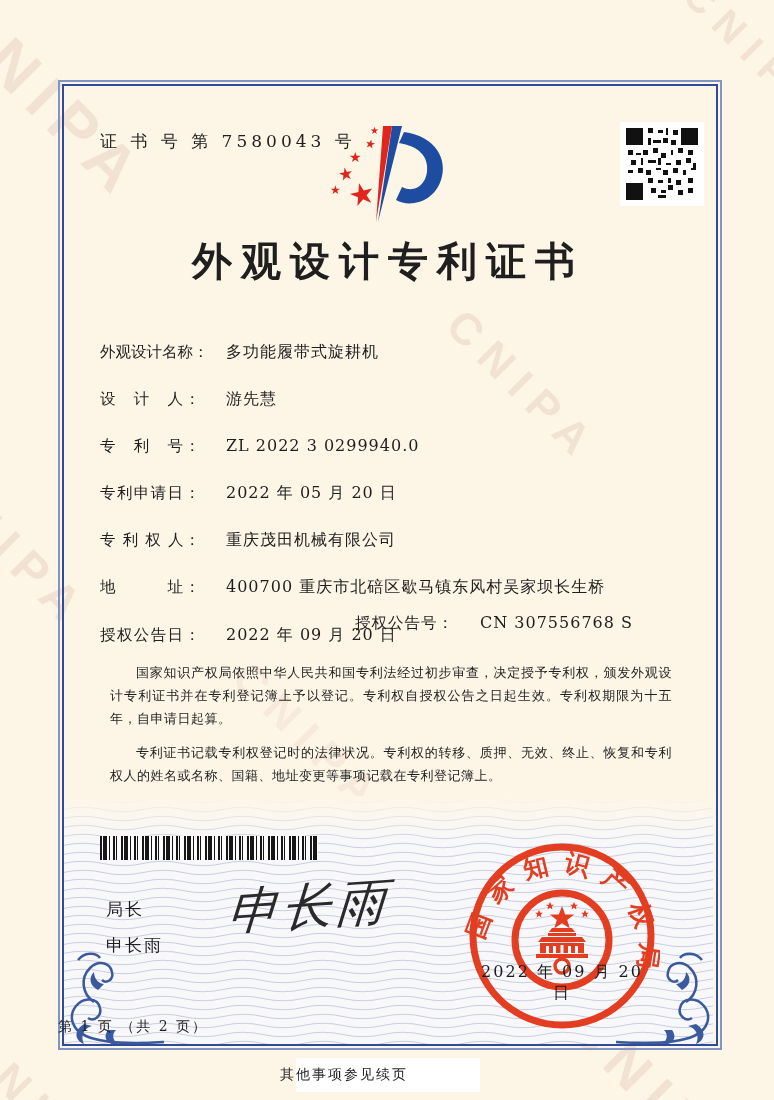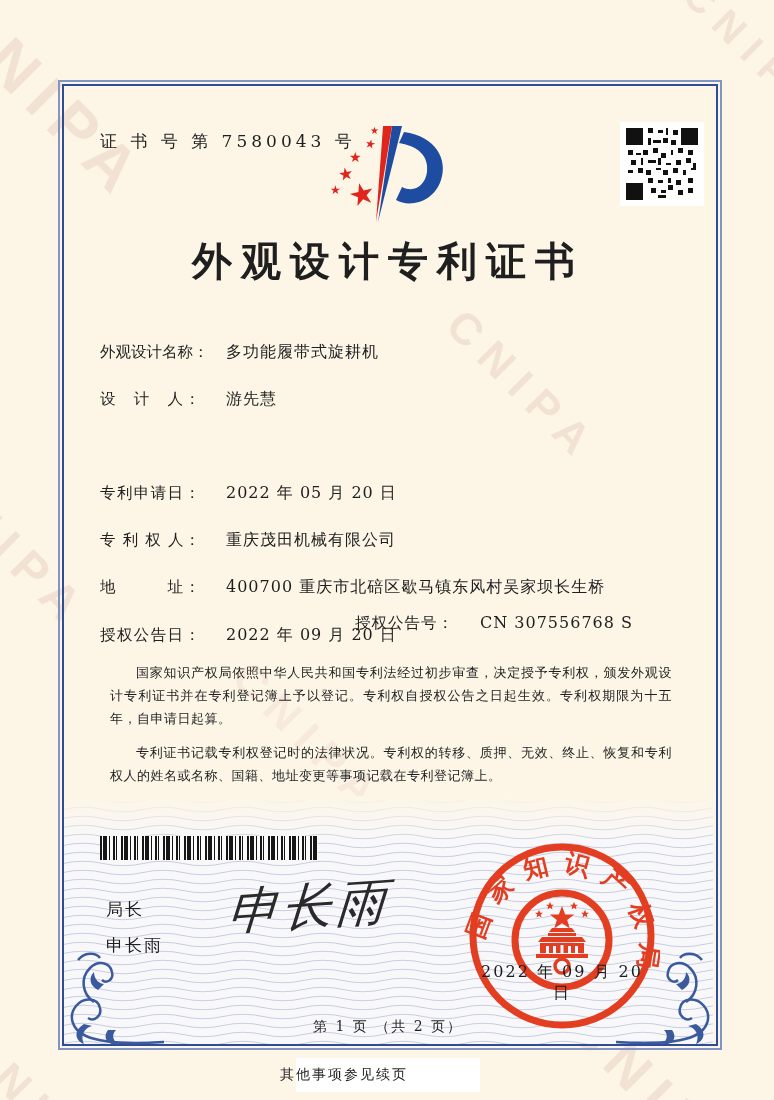--- a/index.html
+++ b/index.html
@@ -51,21 +51,21 @@
   .dir-name{position:absolute;left:106px;top:934px;font-size:17px;z-index:2;
             font-family:"Liberation Sans",sans-serif;letter-spacing:2px;}
   .signature{position:absolute;left:228px;top:872px;width:210px;font-size:50px;z-index:2;
              font-style:italic;letter-spacing:4px;color:#2a2a2a;
              transform:rotate(-4deg) skewX(-8deg);}
 
   .seal{position:absolute;left:464px;top:838px;width:196px;height:196px;z-index:3;opacity:.95;}
   .seal-date{position:absolute;left:6px;top:124px;width:184px;text-align:center;z-index:4;
              font-size:16px;letter-spacing:2px;color:#111;}
 
-  .pageinfo{position:absolute;left:58px;top:1018px;width:660px;text-align:center;
+  .pageinfo{position:absolute;left:58px;top:1018px;width:660px;
             font-size:14px;letter-spacing:2px;z-index:2;}
   .cont-patch{position:absolute;left:296px;top:1058px;width:184px;height:34px;background:#fff;z-index:2;}
   .continuation{position:absolute;left:0;top:1066px;width:688px;text-align:center;
                 font-size:14px;letter-spacing:2px;z-index:3;}
 </style>
 </head>
 <body>
 
 <div class="page">
 
@@ -186,20 +186,23 @@
   </div>
 
   <div class="title">外观设计专利证书</div>
 
   <div class="field" style="top:330px;">
     <span class="flabel">外观设计名称：</span><span class="fvalue">多功能履带式旋耕机</span>
   </div>
   <div class="field" style="top:377px;">
     <span class="flabel">设　计　人：</span><span class="fvalue">游先慧</span>
   </div>
+  <div class="field" style="top:424px;">
+    <span class="flabel">专　利　号：</span><span class="fvalue">ZL 2022 3 0299940.0</span>
+  </div>
   <div class="field" style="top:471px;">
     <span class="flabel">专利申请日：</span><span class="fvalue">2022 年 05 月 20 日</span>
   </div>
   <div class="field" style="top:518px;">
     <span class="flabel">专 利 权 人：</span><span class="fvalue">重庆茂田机械有限公司</span>
   </div>
   <div class="field" style="top:565px;">
     <span class="flabel">地　　　址：</span><span class="fvalue">400700  重庆市北碚区歇马镇东风村吴家坝长生桥</span>
   </div>
   <div class="field" style="top:613px;">

